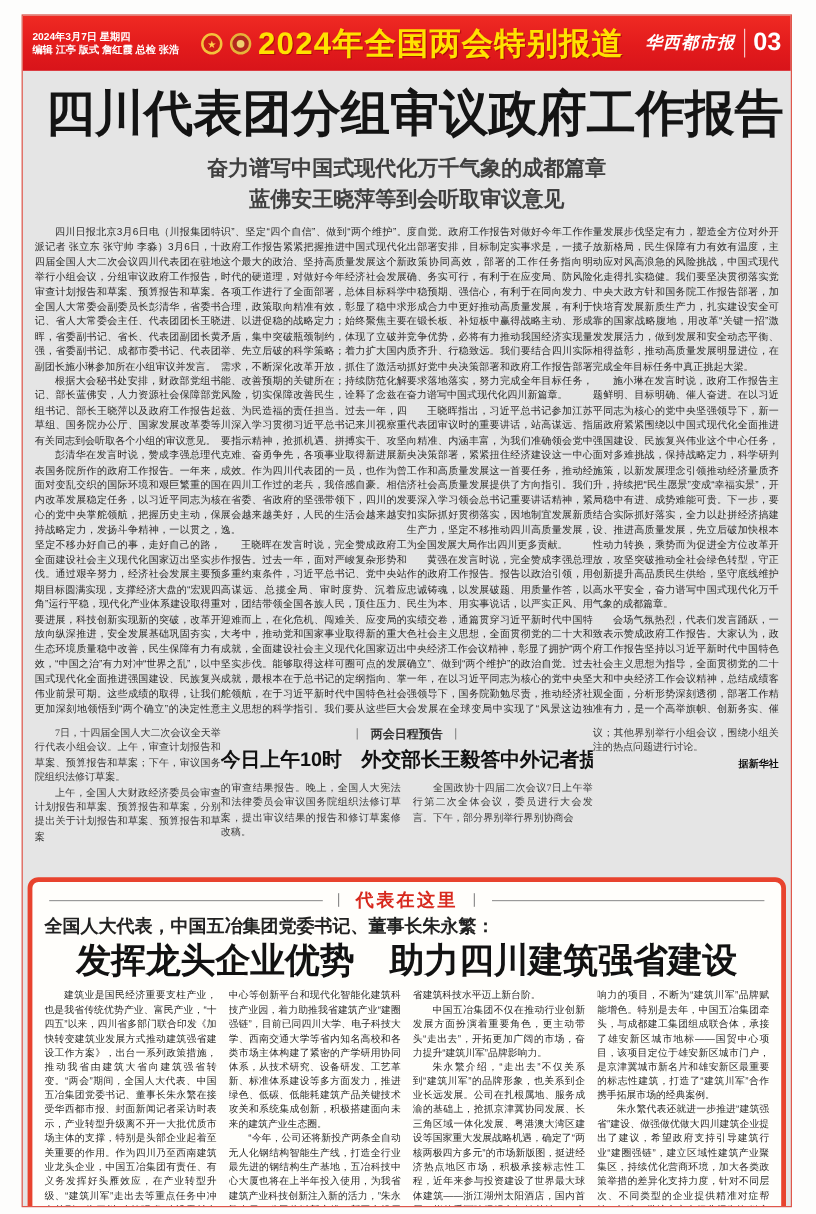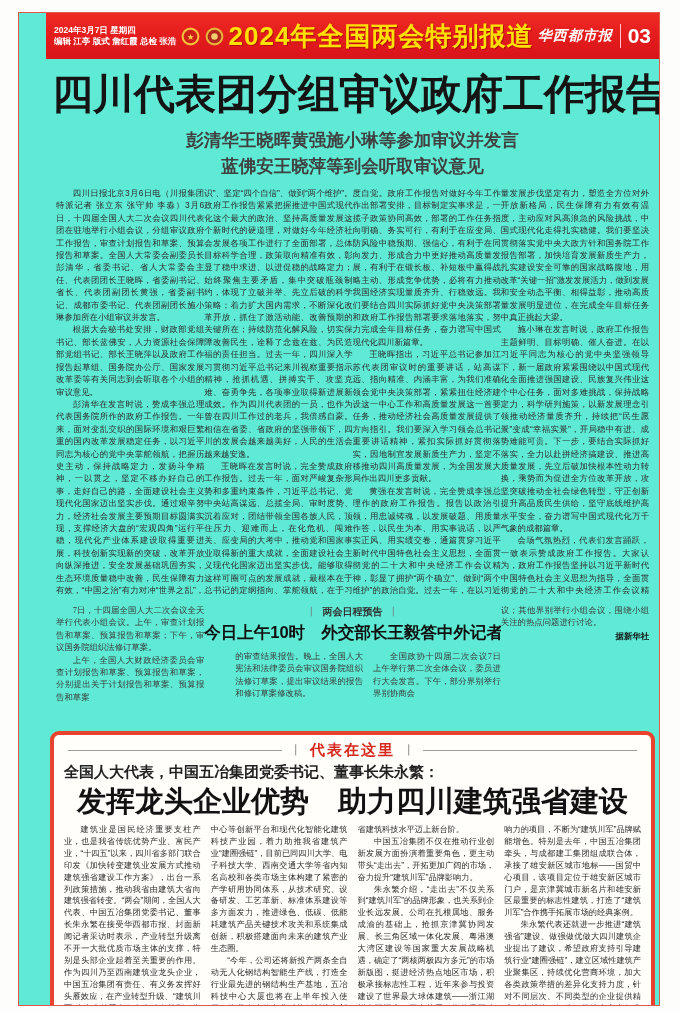--- a/index.html
+++ b/index.html
@@ -1,53 +1,53 @@
 <!DOCTYPE html>
 <html><head>
 <meta charset="utf-8">
 <style>
   html,body{margin:0;padding:0;background:#ffffff;}
   body{width:680px;height:1012px;position:relative;overflow:hidden;
        font-family:"Liberation Sans","DejaVu Sans",sans-serif;-webkit-font-smoothing:antialiased;}
   .sheet{position:absolute;left:0;top:0;width:680px;height:1012px;background:#fdfdfc;}
   .frame{position:absolute;left:18px;top:12px;width:642px;height:994px;
-         border:1px solid #e0574b;background:#5eead4;box-sizing:border-box;overflow:hidden;padding-left:27px;}
+         border:1px solid #e0574b;background:#e5e5e5;box-sizing:border-box;overflow:hidden;}
 
   
   .banner{height:46px;background:linear-gradient(180deg,#ef2a23 0%,#e31b1c 55%,#d8141a 100%);
           display:flex;align-items:center;padding:0 8px;box-sizing:border-box;color:#fff;}
   .banner-left{font-size:8.5px;font-weight:bold;line-height:11px;white-space:nowrap;}
   .banner-center{flex:1;display:flex;align-items:center;justify-content:center;gap:5px;}
   .emblem{width:19px;height:19px;border-radius:50%;display:inline-block;flex:0 0 auto;}
   .banner-title{font-size:26px;font-weight:900;color:#ffe100;letter-spacing:1px;
                 text-shadow:1px 1px 0 rgba(140,0,0,.55);white-space:nowrap;}
   .banner-right{display:flex;align-items:center;gap:7px;white-space:nowrap;}
   .masthead{font-family:"Liberation Serif","DejaVu Serif",serif;font-style:italic;font-weight:bold;
             font-size:14px;letter-spacing:1px;}
   .pageno{font-size:21px;font-weight:900;padding-left:7px;border-left:1px solid rgba(255,255,255,.75);}
 
   
-  .lead-head{margin:12px 6px 12px;text-align:left;font-size:41px;font-weight:900;color:#141414;
+  .lead-head{margin:12px 6px 12px;text-align:right;font-size:41px;font-weight:900;color:#141414;
              letter-spacing:0px;line-height:46px;white-space:nowrap;}
   .deck{text-align:center;color:#404040;font-weight:700;font-size:17.5px;line-height:22px;margin-top:4px;}
 
   .main-grid{margin:10px 10px 0;display:grid;grid-template-columns:repeat(4,1fr);
              grid-template-rows:408px 118px;gap:10px 0;}
   .tcol{font-size:8.4px;line-height:12.4px;text-align:justify;color:#2c2c2c;overflow:hidden;}
   .tcol p{margin:0;text-indent:2em;}
   .cont p:first-child{text-indent:0;}
 
   .sched{font-family:"Liberation Serif","DejaVu Serif",serif;color:#3a3a3a;}
   .sbox{grid-column:2/4;grid-row:2;overflow:hidden;}
   .sbox-label{display:flex;align-items:center;justify-content:center;gap:6px;
               font-size:10px;font-weight:bold;color:#333;}
   .sbox-label .bar{color:#777;font-weight:normal;}
   .sbox-head{text-align:center;font-size:16.5px;font-weight:900;color:#101010;margin:3px 0 7px;
              white-space:nowrap;}
-  .sbox-cols{display:grid;grid-template-columns:1fr 1fr;gap:10px;margin-left:31px;}
+  .sbox-cols{display:grid;grid-template-columns:1fr 1fr;gap:10px;}
   .credit-x{font-weight:bold;text-align:right;text-indent:0 !important;
             font-family:"Liberation Sans","DejaVu Sans",sans-serif;color:#111;}
 
   
   .feature{margin:8px 4px 0;border:4px solid #e8432e;border-radius:9px;background:#fffefb;
            padding:5px 10px 8px;box-sizing:border-box;height:304px;overflow:hidden;}
   .feat-tag{display:flex;align-items:center;gap:8px;margin:1px 4px 3px;}
   .feat-tag .line{flex:1;height:1px;background:#9a9a9a;}
   .feat-tag .bar{color:#888;font-size:12px;}
   .feat-tag-text{color:#d7281d;font-weight:900;font-size:15px;letter-spacing:2px;white-space:nowrap;}
@@ -81,21 +81,21 @@
         </svg>
         <span class="banner-title">2024年全国两会特别报道</span>
       </div>
       <div class="banner-right">
         <span class="masthead">华西都市报</span>
         <span class="pageno">03</span>
       </div>
     </div>
 
     <div class="lead-head">四川代表团分组审议政府工作报告</div>
-    <div class="deck">彭清华王晓晖黄强施小琳等参加审议并发言</div>
+    <div class="deck">奋力谱写中国式现代化万千气象的成都篇章</div>
     <div class="deck">蓝佛安王晓萍等到会听取审议意见</div>
 
     <div class="main-grid">
       <div class="tcol" style="grid-area:1/1">
           <p>四川日报北京3月6日电（川报集团特派记者 张立东 张守帅 李淼）3月6日，十四届全国人大二次会议四川代表团在驻地举行小组会议，分组审议政府工作报告，审查计划报告和草案、预算报告和草案。全国人大常委会副委员长彭清华，省委书记、省人大常委会主任、代表团团长王晓晖，省委副书记、省长、代表团副团长黄强，省委副书记、成都市委书记、代表团副团长施小琳参加所在小组审议并发言。</p>
           <p>根据大会秘书处安排，财政部党组书记、部长蓝佛安，人力资源社会保障部党组书记、部长王晓萍以及政府工作报告起草组、国务院办公厅、国家发展改革委等有关同志到会听取各个小组的审议意见。</p>
           <p>彭清华在发言时说，赞成李强总理代表国务院所作的政府工作报告。一年来，面对变乱交织的国际环境和艰巨繁重的国内改革发展稳定任务，以习近平同志为核心的党中央掌舵领航，把握历史主动，保持战略定力，发扬斗争精神，一以贯之，坚定不移办好自己的事，走好自己的路，全面建设社会主义现代化国家迈出坚实步伐。通过艰辛努力，经济社会发展主要预期目标圆满实现，支撑经济大盘的“宏观四角”运行平稳，现代化产业体系建设取得重要进展，科技创新实现新的突破，改革开放向纵深推进，安全发展基础巩固夯实，生态环境质量稳中改善，民生保障有力有效，“中国之治”有力对冲“世界之乱”，以中国式现代化全面推进强国建设、民族复兴伟业前景可期。这些成绩的取得，让我们更加深刻地领悟到“两个确立”的决定性意义，更加自觉地增强“四个意</p>
         </div>
       <div class="tcol cont" style="grid-area:1/2">
           <p>识”、坚定“四个自信”、做到“两个维护”。政府工作报告紧紧把握推进中国式现代化这个最大的政治、坚持高质量发展这个新时代的硬道理，对做好今年经济社会发展各项工作进行了全面部署，总体目标科学合理，政策取向精准有效，彰显了稳中求进、以进促稳的战略定力；始终聚焦主要矛盾，集中突破瓶颈制约，体现了立破并举、先立后破的科学策略；着力扩大国内需求，不断深化改革开放，抓住了激活动能、改善预期的关键所在；持续防范化解风险，切实保障改善民生，诠释了念兹在兹、为民造福的责任担当。过去一年，四川深入学习贯彻习近平总书记来川视察重要指示精神，抢抓机遇、拼搏实干、攻坚克难、奋勇争先，各项事业取得新进展新成效。作为四川代表团的一员，也作为曾在四川工作过的老兵，我倍感自豪。相信在省委、省政府的坚强带领下，四川的发展会越来越美好，人民的生活会越来越安逸。</p>

